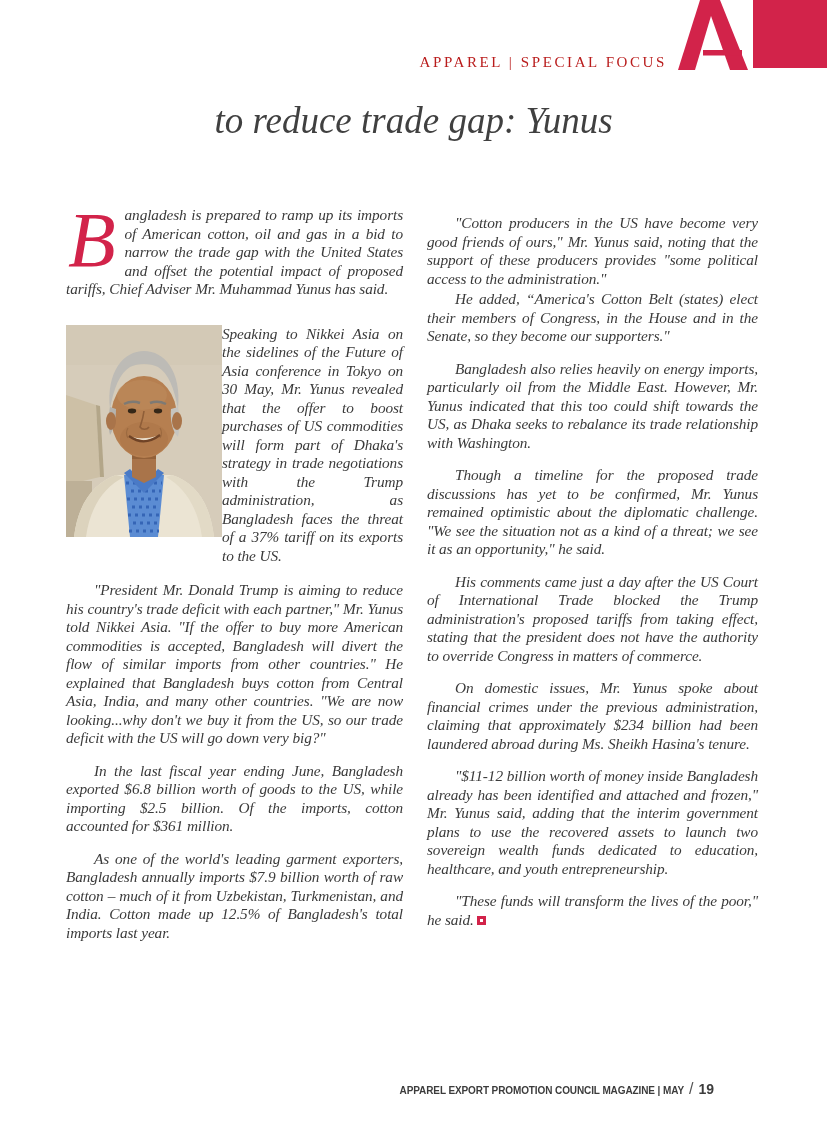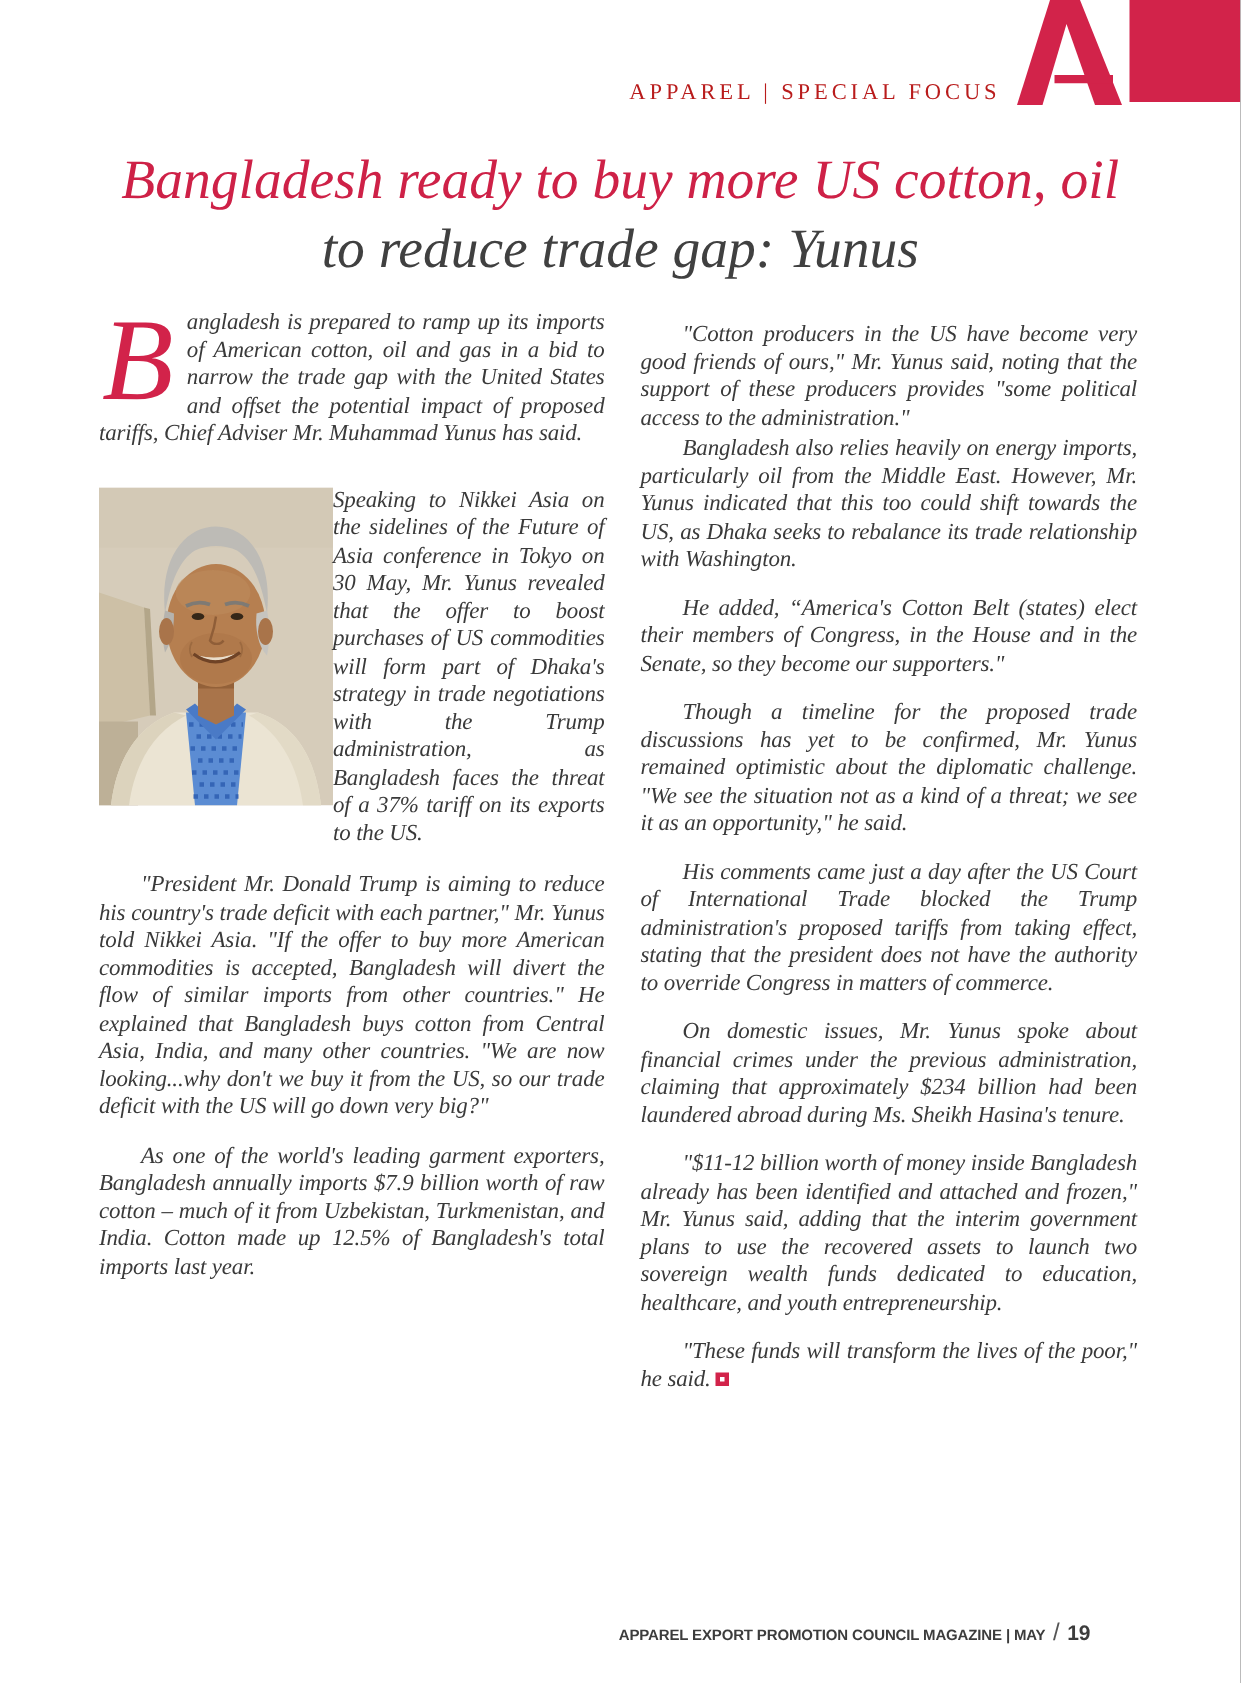--- a/index.html
+++ b/index.html
@@ -44,21 +44,21 @@
   
   .end-marker {
     display:inline-block; position:relative; width:9px; height:9px;
     background:#d2234a; vertical-align:baseline; margin-left:3px;
   }
   .end-marker::after {
     content:""; position:absolute; left:3px; top:3px; width:3px; height:3px; background:#fff;
   }
   
   .footer {
-    position:absolute; top:1080px; right:100px;
+    position:absolute; top:1080px; right:113px;
     font-family:"Liberation Sans", sans-serif; color:#3c3c3c;
     display:flex; align-items:baseline; gap:5px;
   }
   .footer-text { font-size:10px; font-weight:bold; letter-spacing:-0.1px; }
   .footer-sep  { font-size:16px; font-weight:300; color:#555; }
   .footer-page { font-size:14px; font-weight:bold; }
 </style>
 </head>
 <body>
 
@@ -66,21 +66,20 @@
 
   <div class="kicker">APPAREL | SPECIAL FOCUS</div>
   <svg class="logo" viewBox="0 0 157 80" aria-hidden="true">
     <polygon points="30,0 50,0 78,70 8,70" fill="#d2234a"></polygon>
     <polygon points="41,16 25,70 60,70" fill="#ffffff"></polygon>
     <rect x="33" y="50" width="39" height="5.5" fill="#d2234a"></rect>
     <rect x="83" y="0" width="74" height="68" fill="#d2234a"></rect>
   </svg>
 
   <div class="title-block">
-    <div class="title-line1">Bangladesh ready to buy more US cotton, oil</div>
     <div class="title-line2">to reduce trade gap: Yunus</div>
   </div>
 
   <div class="content">
 
     <div class="col-left">
       <p class="lead">
         <span class="dropcap">B</span><span>angladesh is prepared to ramp up its imports of American cotton, oil and gas in a bid to narrow the trade gap with the United States and offset the potential impact of proposed tariffs, Chief Adviser Mr.  Muhammad Yunus has said.</span>
       </p>
 
@@ -127,27 +126,28 @@
           <path d="M78,86 C77,94 75,99 74,102 C76,105 81,105 83,102" stroke="#8f5e38" stroke-width="1.6" fill="none"></path>
           <path d="M62,103 Q59,108 62,113" stroke="#9c6a40" stroke-width="1.2" fill="none"></path>
           <path d="M94,103 Q97,108 94,113" stroke="#9c6a40" stroke-width="1.2" fill="none"></path>
           <path d="M66,112 Q78,119 91,111 Q78,115 66,112 Z" fill="#e9ddcb"></path>
           <path d="M63,111 Q78,122 94,110" stroke="#6f4326" stroke-width="2.2" fill="none"></path>
         </svg>
         <p class="photo-side">Speaking to Nikkei Asia on the sidelines of the Future of Asia conference in Tokyo on 30 May, Mr. Yunus revealed that the offer to boost purchases of US commodities will form part of Dhaka's strategy in trade negotiations with the Trump administration, as Bangladesh faces the threat of a 37% tariff on its exports to the US.</p>
       </div>
 
       <p class="body">"President Mr. Donald Trump is aiming to reduce his country's trade deficit with each partner," Mr. Yunus told Nikkei Asia. "If the offer to buy more American commodities is accepted, Bangladesh will divert the flow of similar imports from other countries." He explained that Bangladesh buys cotton from Central Asia, India, and many other countries. "We are now looking...why don't we buy it from the US, so our trade deficit with the US will go down very big?"</p>
+      <p class="body">In the last fiscal year ending June, Bangladesh exported $6.8 billion worth of goods to the US, while importing $2.5 billion. Of the imports, cotton accounted for $361 million.</p>
       <p class="body last">As one of the world's leading garment exporters, Bangladesh annually imports $7.9 billion worth of raw cotton – much of it from Uzbekistan, Turkmenistan, and India. Cotton made up 12.5% of Bangladesh's total imports last year.</p>
     </div>
 
     <div class="col-right">
       <p class="body tight">"Cotton producers in the US have become very good friends of ours," Mr. Yunus said, noting that the support of these producers provides "some political access to the administration."</p>
+      <p class="body">He added, “America's Cotton Belt (states) elect their members of Congress, in the House and in the Senate, so they become our supporters."</p>
       <p class="body">Bangladesh also relies heavily on energy imports, particularly oil from the Middle East. However, Mr. Yunus indicated that this too could shift towards the US, as Dhaka seeks to rebalance its trade relationship with Washington.</p>
-      <p class="body">He added, “America's Cotton Belt (states) elect their members of Congress, in the House and in the Senate, so they become our supporters."</p>
       <p class="body">Though a timeline for the proposed trade discussions has yet to be confirmed, Mr. Yunus remained optimistic about the diplomatic challenge. "We see the situation not as a kind of a threat; we see it as an opportunity," he said.</p>
       <p class="body">His comments came just a day after the US Court of International Trade blocked the Trump administration's proposed tariffs from taking effect, stating that the president does not have the authority to override Congress in matters of commerce.</p>
       <p class="body">On domestic issues, Mr. Yunus spoke about financial crimes under the previous administration, claiming that approximately $234 billion had been laundered abroad during Ms.  Sheikh Hasina's tenure.</p>
       <p class="body">"$11-12 billion worth of money inside Bangladesh already has been identified and attached and frozen," Mr. Yunus said, adding that the interim government plans to use the recovered assets to launch two sovereign wealth funds dedicated to education, healthcare, and youth entrepreneurship.</p>
       <p class="body last"><span>"These funds will transform the lives of the poor," he said.</span><span class="end-marker"></span></p>
     </div>
 
   </div>
 
   <div class="footer">

